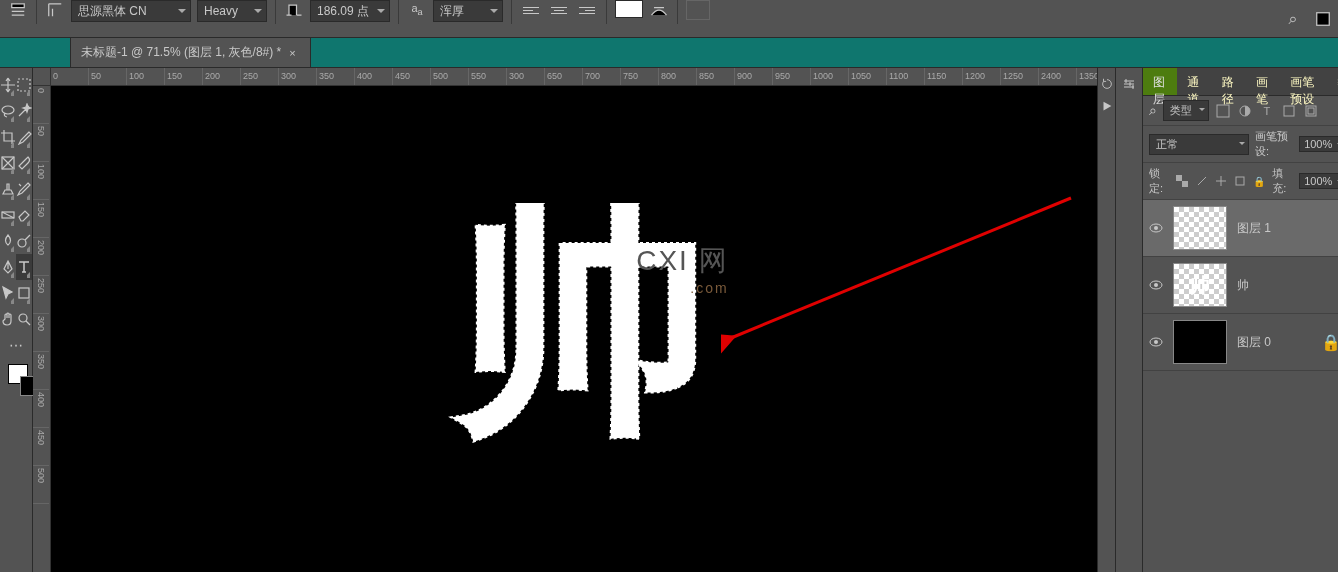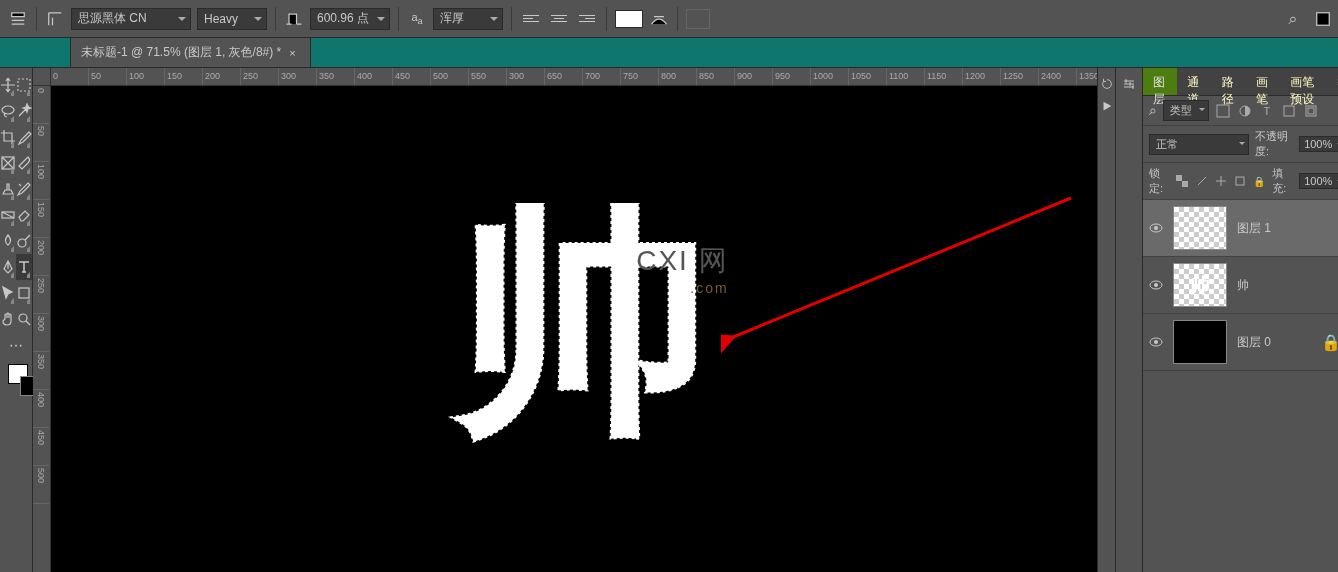--- a/index.html
+++ b/index.html
@@ -1,19 +1,19 @@
 <!DOCTYPE html>
 <html><head>
 <meta charset="utf-8">
 <style>
 * { margin: 0; padding: 0; box-sizing: border-box; font-family: "Microsoft YaHei", sans-serif; }
 body { background: #535353; color: #c8c8c8; width: 1338px; height: 572px; overflow: hidden; position: relative; }
 
 
-.options-bar { height: 38px; background: #535353; display: flex; align-items: center; padding: 0 8px; gap: 6px; border-bottom: 1px solid #2a2a2a; font-size: 12px; }
+.options-bar { height: 38px; background: #535353; display: flex; padding: 0 8px; gap: 6px; border-bottom: 1px solid #2a2a2a; font-size: 12px; }
 .opt-icon { width: 20px; height: 20px; display: flex; align-items: center; justify-content: center; }
 .divider { width: 1px; height: 24px; background: #3a3a3a; margin: 0 2px; }
 .dropdown { background: #3a3a3a; border: 1px solid #2a2a2a; padding: 2px 18px 2px 6px; position: relative; min-width: 60px; height: 22px; display: flex; align-items: center; }
 .dropdown::after { content: ""; position: absolute; right: 4px; top: 8px; border-left: 4px solid transparent; border-right: 4px solid transparent; border-top: 4px solid #aaa; }
 .font-family { min-width: 120px; }
 .font-weight { min-width: 70px; }
 .font-size { min-width: 80px; }
 .aa-select { min-width: 70px; }
 .align-btn { width: 22px; height: 20px; display: flex; flex-direction: column; justify-content: center; gap: 2px; padding: 3px; }
 .align-btn span { height: 1px; background: #c8c8c8; }
@@ -108,21 +108,21 @@
   <div class="dropdown font-weight">
       <span>Heavy</span>
     </div>
   <div class="divider"></div>
   <div class="opt-icon">
       <svg viewBox="0 0 16 16">
         <path d="M2 12h4M4 12V4h6v8M10 12h4" stroke="#c8c8c8"></path>
       </svg>
     </div>
   <div class="dropdown font-size">
-      <span>600.96 点</span>
+      <span>186.09 点</span>
     </div>
   <div class="divider"></div>
   <div class="opt-icon">
       <span style="font-size:11px">a<sub>a</sub></span>
     </div>
   <div class="dropdown aa-select">
       <span>浑厚</span>
     </div>
   <div class="divider"></div>
   <div class="align-btn align-left">
@@ -402,21 +402,21 @@
             <svg viewBox="0 0 14 14" width="14" height="14">
               <rect x="2" y="2" width="10" height="10" stroke="#aaa" fill="none"></rect>
               <rect x="4" y="4" width="6" height="6" stroke="#aaa" fill="none"></rect>
             </svg>
           </div>
 
       </div>
 
       <div class="blend-row">
         <div class="filter-dd" style="min-width:100px"><span>正常</span></div>
-        <span style="margin-left:auto">不透明度:</span>
+        <span style="margin-left:auto">画笔预设:</span>
         <div class="pct-box"><span>100%</span></div>
       </div>
 
       <div class="lock-row">
         <span>锁定:</span>
         <div class="mini-icon">
             <svg viewBox="0 0 12 12" width="12" height="12">
               <rect x="0" y="0" width="6" height="6" fill="#aaa"></rect>
               <rect x="6" y="6" width="6" height="6" fill="#aaa"></rect>
             </svg>

